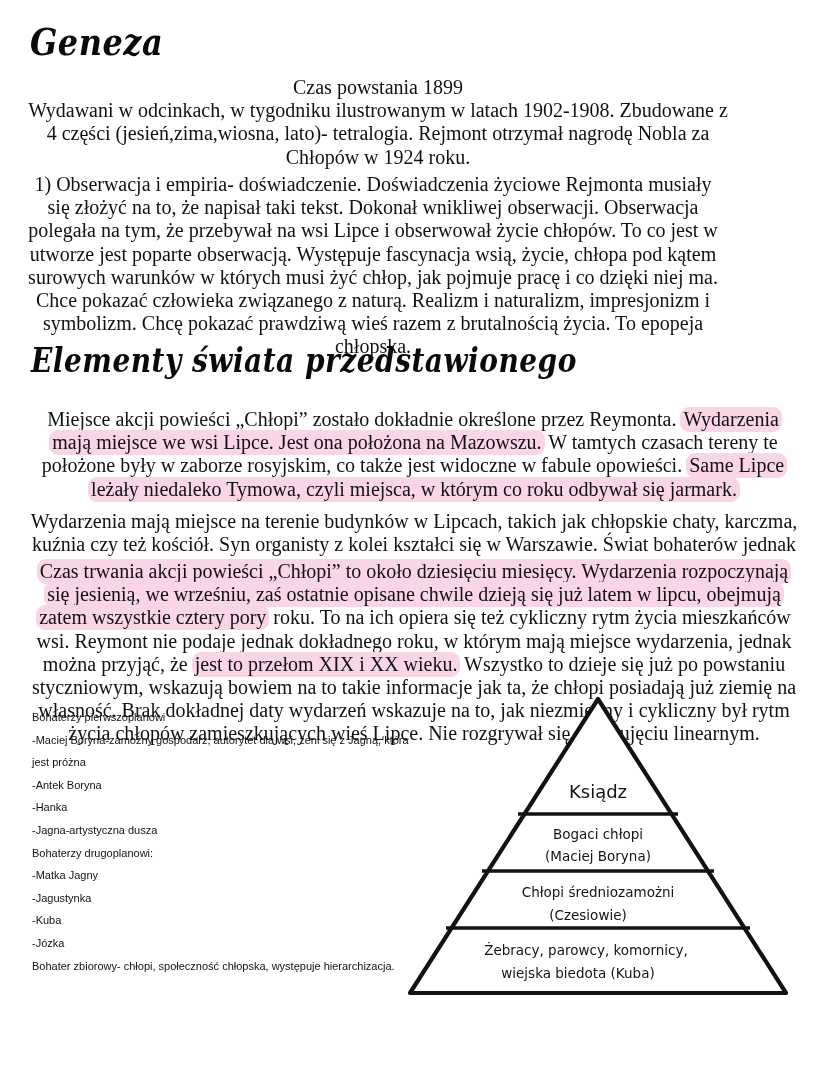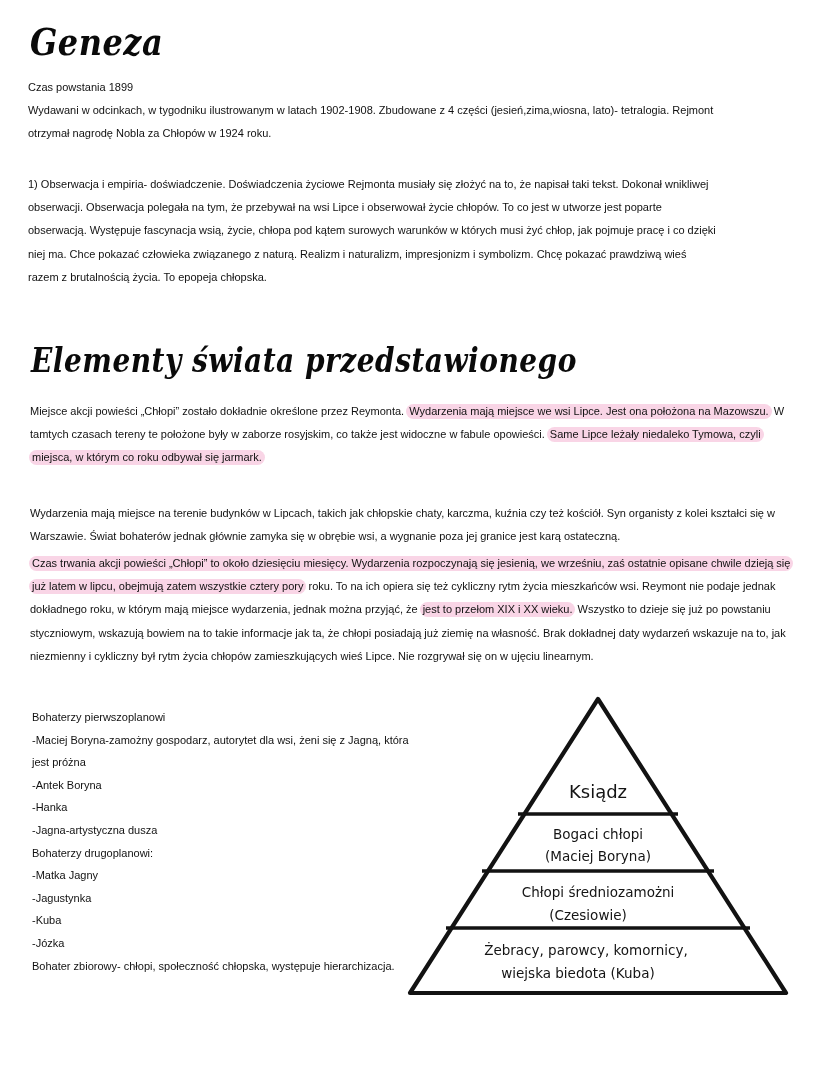--- a/index.html
+++ b/index.html
@@ -43,41 +43,42 @@
   #heading-elementy {
     position: absolute;
     left: 31px;
     top: 347px;
     font-size: 28px;
   }
 
   
   .body-block {
     position: absolute;
-    font-family: Liberation Sans, sans-serif;
-    font-size: 11px;
+    font-family: Liberation Serif, serif;
+    font-size: 20px;
     line-height: 23.2px;
     color: #111111;
-    text-align: left;
+    text-align: center;
   }
 
   #geneza-intro {
     left: 28px;
     top: 76px;
     width: 700px;
   }
   #geneza-para1 {
     left: 28px;
     top: 173px;
     width: 690px;
   }
 
   .indented {
     left: 30px;
     width: 768px;
+    margin-top: 8px;
   }
   #elementy-p1 { top: 400px; }
   #elementy-p2 { top: 502px; }
   #elementy-p3 { top: 552px; }
 
   
   .hl {
     background-color: #f9d5e6;
     border-radius: 9px;
     padding: 1px 3px 2px 3px;

